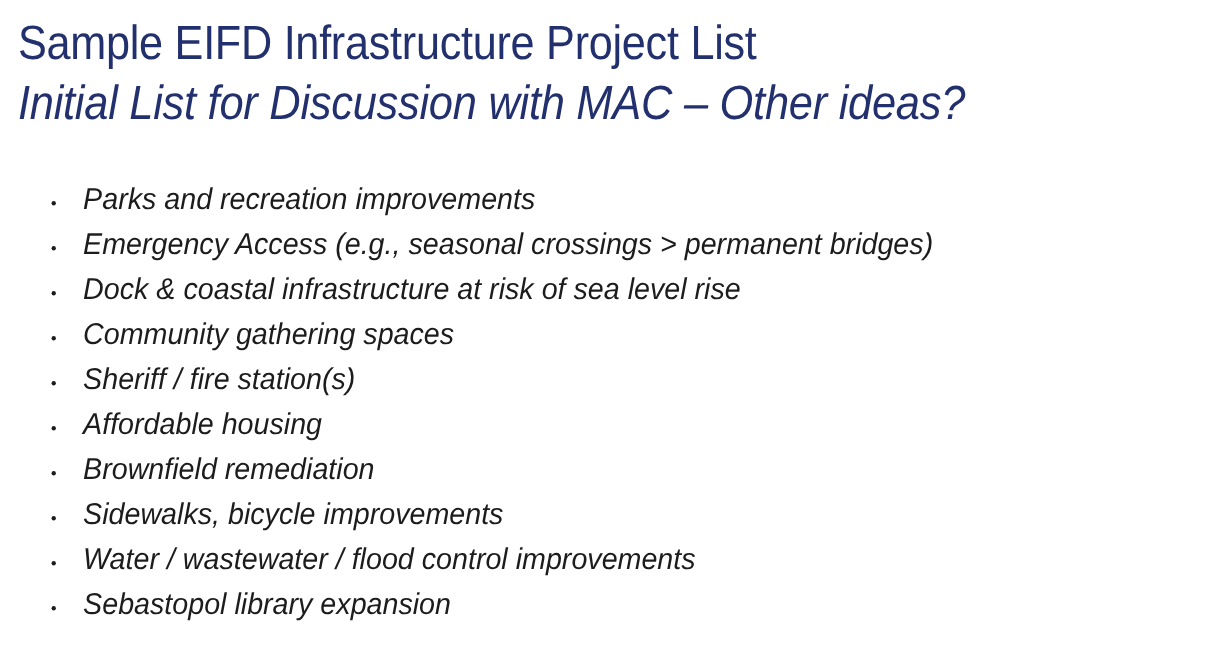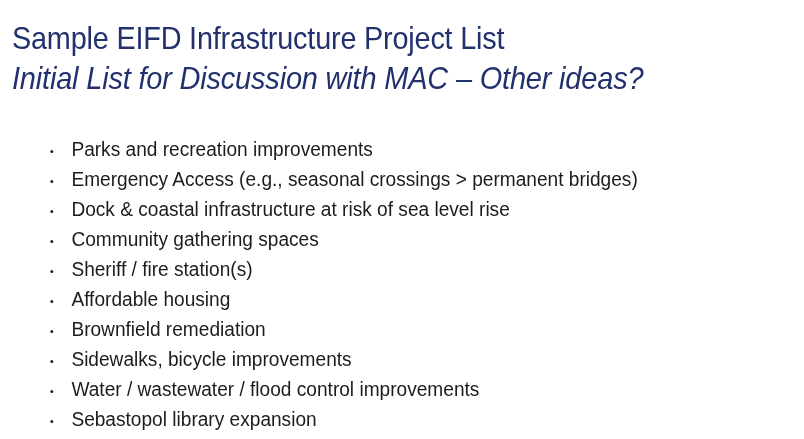--- a/index.html
+++ b/index.html
@@ -16,21 +16,21 @@
   .slide {
     position: relative;
     width: 804px;
     height: 439px;
     background: #ffffff;
     box-sizing: border-box;
   }
   .title-block {
     position: absolute;
     left: 12px;
-    top: 18px;
+    top: 8px;
     width: 790px;
   }
   .title-line {
     color: #23306E;
     font-family: "Liberation Sans", sans-serif;
     font-size: 32px;
     line-height: 40px;
     letter-spacing: -0.2px;
     white-space: nowrap;
     transform: scaleX(0.9);
@@ -41,23 +41,24 @@
     font-size: 32px;
     line-height: 40px;
     transform: scaleX(0.905);
     transform-origin: left center;
   }
   .bullet-list {
     position: absolute;
     left: 0;
     top: 118px;
     width: 676px;
-    margin: 16px;
+    margin: 0;
     padding: 0;
     list-style: none;
+    font-style: italic;
   }
   .bullet-item {
     position: relative;
     height: 30px;
     line-height: 30px;
     padding-left: 58px;
     color: #1c1c1c;
     font-family: "Liberation Sans", sans-serif;
     font-size: 20px;
     white-space: nowrap;

